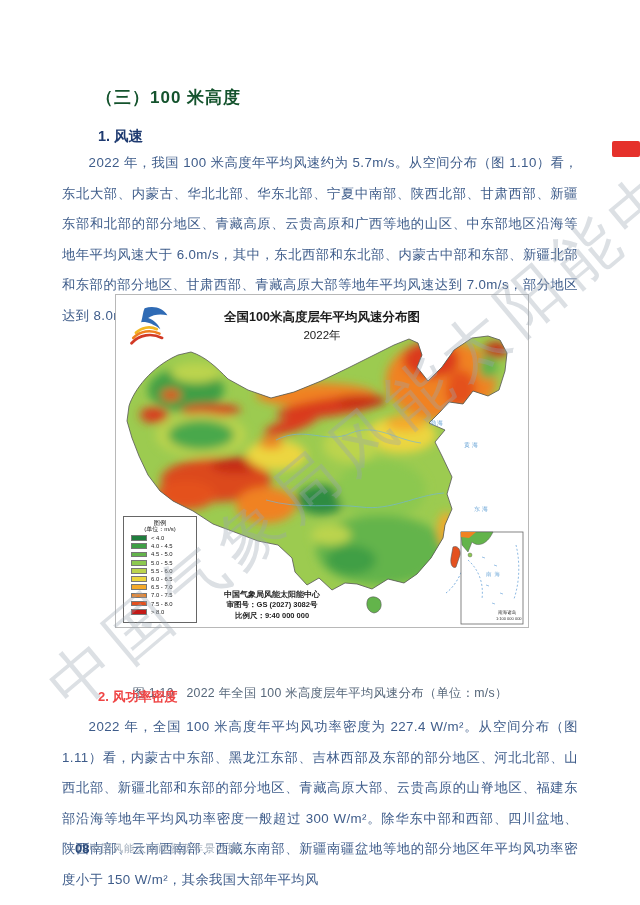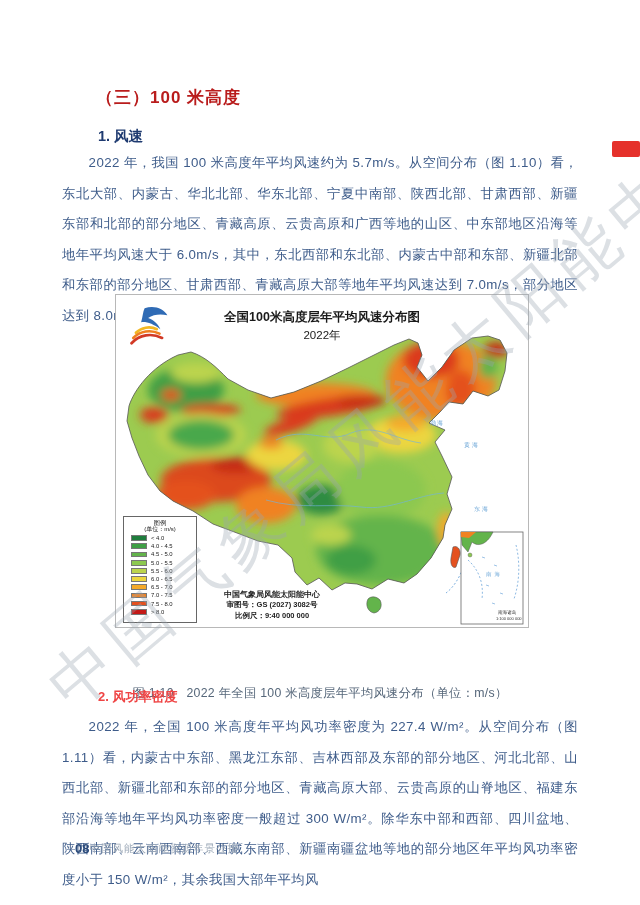--- a/index.html
+++ b/index.html
@@ -5,21 +5,21 @@
   html,body{margin:0;padding:0;background:#ffffff;}
   body{font-family:"Liberation Sans","DejaVu Sans",sans-serif;}
   .page{position:relative;width:640px;height:905px;background:#ffffff;overflow:hidden;}
 
   
   .watermark{position:absolute;left:30px;top:662px;transform:rotate(-40deg);transform-origin:0 0;
     font-size:64px;letter-spacing:9px;white-space:nowrap;color:#9aa5b1;opacity:.34;
     z-index:40;pointer-events:none;font-weight:400;}
 
   
-  .h-section{position:absolute;left:96px;top:86px;font-size:17px;font-weight:bold;color:#b91c1c;letter-spacing:1px;}
+  .h-section{position:absolute;left:96px;top:86px;font-size:17px;font-weight:bold;color:#14532d;letter-spacing:1px;}
   .h-sub1{position:absolute;left:98px;top:127px;font-size:14.5px;font-weight:bold;color:#1e3a70;}
   .h-sub2{position:absolute;left:98px;top:688px;font-size:13px;font-weight:bold;color:#ef4444;}
   .para{position:absolute;left:62px;width:516px;font-size:13.3px;color:#3e5c8a;
     line-height:30.5px;text-align:justify;text-indent:2em;letter-spacing:.4px;}
   .para1{top:148px;}
   .para2{top:712px;}
 
   
   .red-marker{position:absolute;right:0;top:141px;width:28px;height:16px;background:#e5312b;border-radius:2px;}
 

